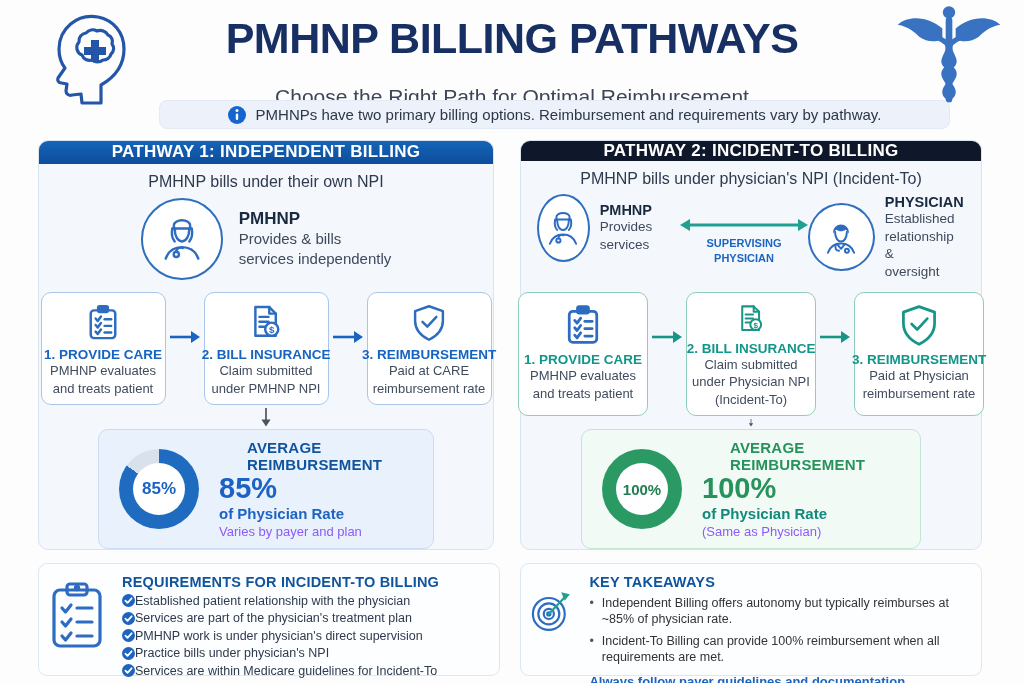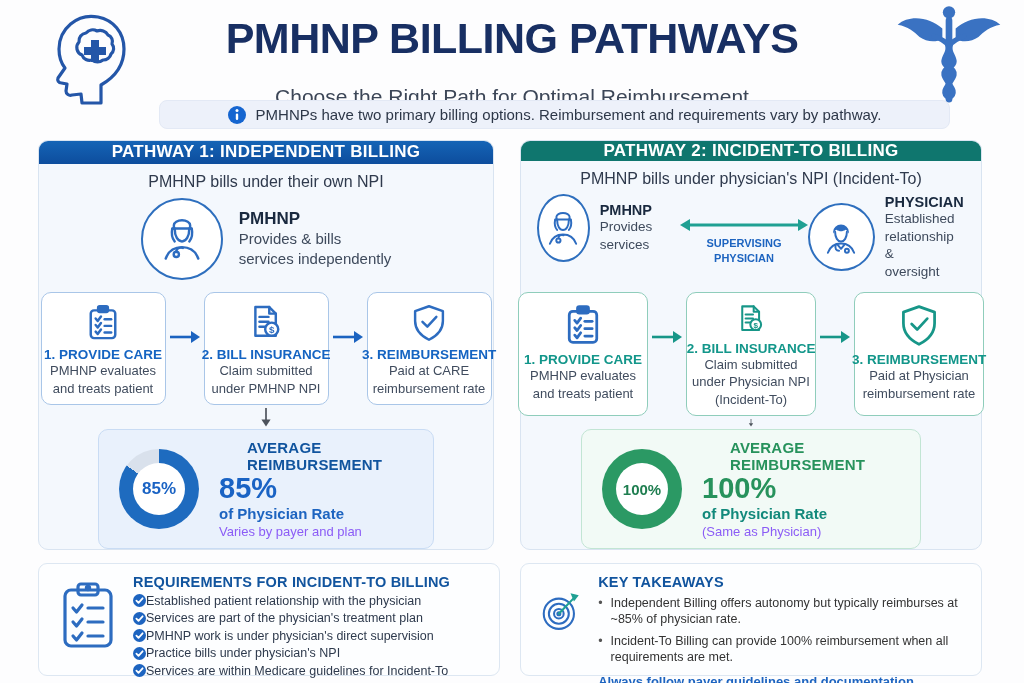--- a/index.html
+++ b/index.html
@@ -16,21 +16,21 @@
     background:#edf1fa;border:1px solid #e3e9f5;display:flex;align-items:center;justify-content:center;
     gap:10px;font-size:15px;color:#2d3748;box-sizing:border-box;}
   
   .card{position:absolute;top:140px;height:410px;border:1px solid #d9e4f1;border-radius:10px;
     background:#f4f8fd;display:flex;flex-direction:column;align-items:center;box-sizing:border-box;}
   .c1{left:38px;width:456px;}
   .c2{left:520px;width:462px;}
   .card-head{width:100%;height:30px;border-radius:9px 9px 0 0;color:#fff;font-weight:700;font-size:17px;
     display:flex;align-items:center;justify-content:center;letter-spacing:.3px;box-sizing:border-box;}
   .h1{background:linear-gradient(180deg,#1564b6,#0d4d9d);}
-  .h2{background:#0f766e;}
+  .h2{background:#0f172a;}
   .caption{margin-top:9px;font-size:16px;color:#2f3a4d;}
   
   .actor-row1{margin-top:7px;display:flex;align-items:center;gap:16px;}
   .circ{border:2px solid #2e6fbe;border-radius:50%;background:#fff;display:flex;align-items:center;justify-content:center;}
   .circ80{width:78px;height:78px;}
   .circ64{width:64px;height:64px;}
   .actor-name{font-weight:700;font-size:17px;color:#19293f;}
   .actor-desc{font-size:15px;color:#3e4a5c;line-height:1.3;}
   .actors-row2{width:100%;padding:0 16px;box-sizing:border-box;display:flex;align-items:flex-start;
     justify-content:space-between;margin-top:6px;}
@@ -64,21 +64,21 @@
   .avg2 .avg-head{color:#27925c;}
   .avg-big{font-size:29px;font-weight:800;line-height:1.1;}
   .avg1 .avg-big{color:#1a63c4;}
   .avg2 .avg-big{color:#27925c;}
   .avg-sub{font-size:15px;font-weight:700;}
   .avg1 .avg-sub{color:#1d64c0;}
   .avg2 .avg-sub{color:#12897b;}
   .avg-note{font-size:13px;color:#8b5cf6;margin-top:2px;}
   
   .bbox{position:absolute;top:563px;width:462px;height:113px;background:#fdfeff;border:1px solid #dde7f2;
-    border-radius:9px;display:flex;align-items:flex-start;padding:10px 20px;box-sizing:border-box;gap:16px;}
+    border-radius:9px;display:flex;align-items:flex-start;padding:10px 9px;box-sizing:border-box;gap:16px;}
   .bl{left:38px;}
   .br{left:520px;}
   .bb-head{font-size:14.5px;font-weight:700;color:#11549e;letter-spacing:.2px;margin-bottom:3px;}
   .req-item{display:flex;align-items:center;font-size:12.5px;color:#2e3a4d;margin-top:3.5px;}
   .kt-bullet{display:flex;gap:8px;font-size:12.5px;color:#333;margin-top:5px;line-height:1.3;}
   .kt-dot{color:#555;}
   .kt-foot{font-size:13px;font-weight:700;color:#1d64c0;margin-top:9px;}
   svg{display:block;}
 </style>
 </head>

